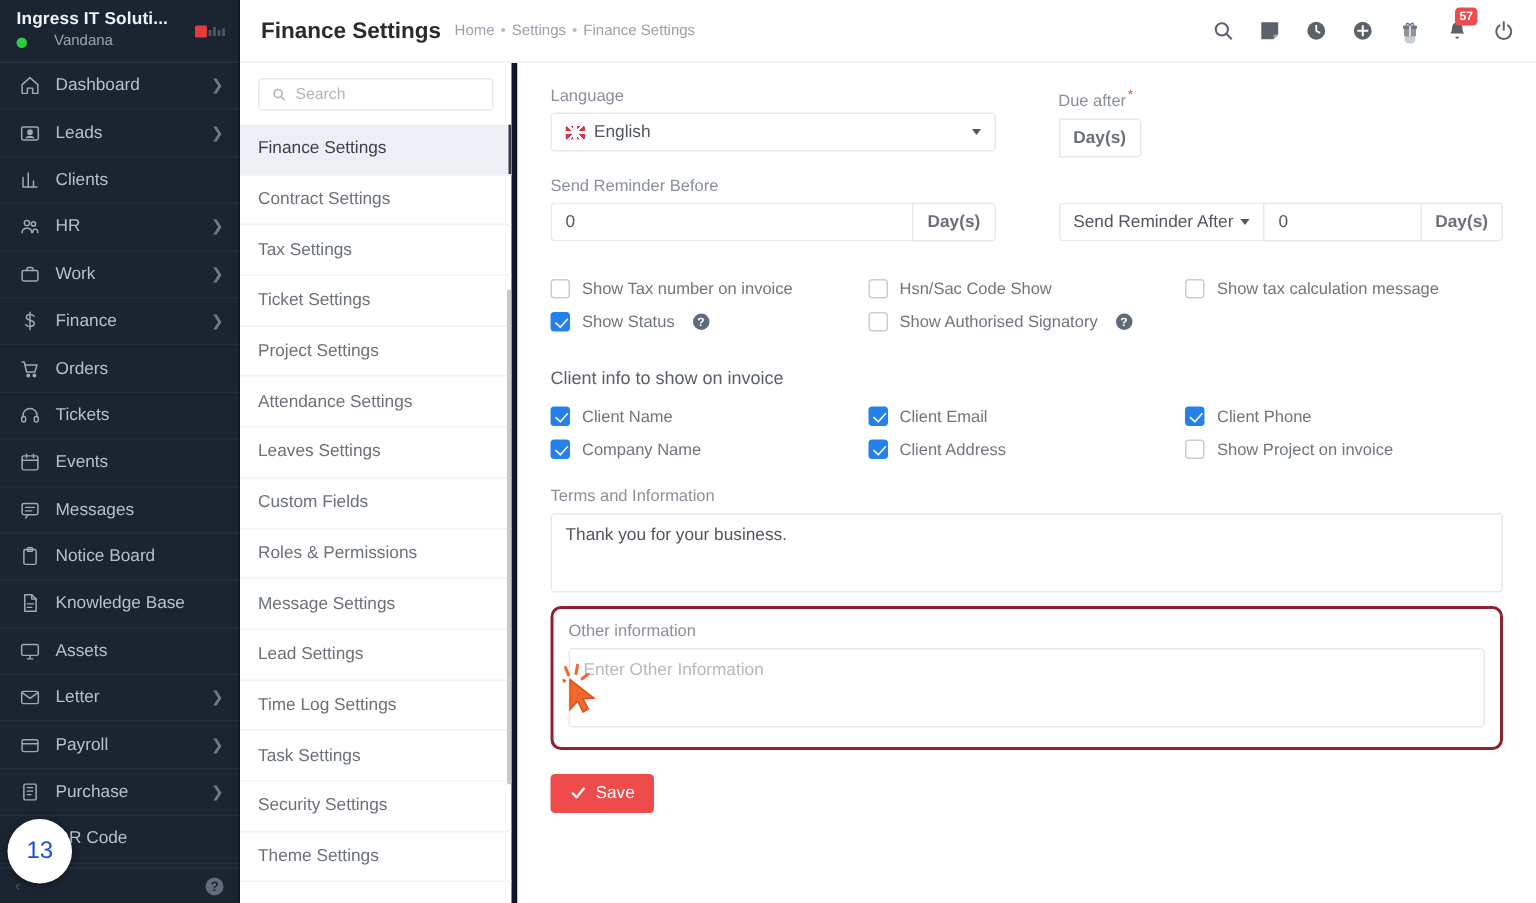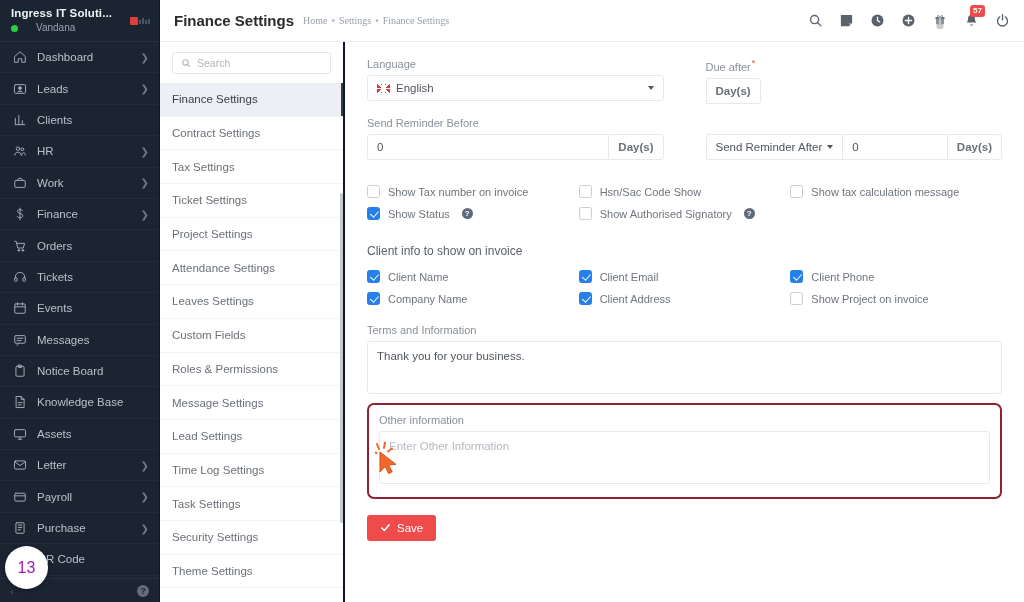--- a/index.html
+++ b/index.html
@@ -44,51 +44,51 @@
   .sb-footer {
     height:24px; border-top:1px solid #26303e;
     display:flex; align-items:center; justify-content:space-between;
     padding:0 10px; color:#7b8493; font-size:11px;
   }
   .help-ic { width:12px; height:12px; border-radius:50%; background:#626c7c; color:#1b2431;
              font-size:9px; display:flex; align-items:center; justify-content:center; font-weight:bold;}
 
   .step-badge {
     position:absolute; left:5px; bottom:13px; width:43px; height:43px; border-radius:50%;
-    background:#fff; color:#a21caf; font-size:16px;
+    background:#fff; color:#1d4ed8; font-size:16px;
     display:flex; align-items:center; justify-content:center;
     box-shadow:0 1px 5px rgba(0,0,0,.35); z-index:40;
   }
 
   
   .main { flex:1; height:602px; display:flex; flex-direction:column; background:#f4f5f7; }
   .topbar {
     height:42px; background:#fff; display:flex; align-items:center;
     padding:0 14px 0 14px; border-bottom:1px solid #eceef1;
   }
   .page-title { font-size:15px; font-weight:bold; color:#2b2b2b; margin-right:9px; }
   .crumbs { font-size:10px; color:#9aa1ab; display:flex; align-items:center; gap:4px; }
   .crumbs .sep { color:#b7bcc4; }
-  .crumbs a { color:#9aa1ab; text-decoration:none;font-family:Liberation Serif, serif; }
+  .crumbs a { color:#9aa1ab; text-decoration:none; }
   .top-icons { margin-left:auto; display:flex; align-items:center; gap:16px;text-align:center; }
   .ticon { width:15px; height:15px; color:#5b626c; display:block; position:relative; cursor:pointer;}
   .bell-wrap { position:relative; }
   .badge {
     position:absolute; top:-8px; left:6px; background:#ed4c4c; color:#fff;
     font-size:8px; line-height:1; padding:2px 3px 2px 3px; border-radius:3px; font-weight:bold;
   }
   .gift-av { width:16px; height:16px; position:relative; }
 
   
   .body-wrap { flex:1; display:flex; padding:0; overflow:hidden; }
 
   
   .settings-nav {
     width:185px; min-width:185px; background:#fff; height:560px;
-    border-right:2px solid #0f172a; display:flex; flex-direction:column; position:relative;
+    border-right:4px solid #0f172a; display:flex; flex-direction:column; position:relative;
   }
   .search-box { padding:10px 12px 9px 12px; }
   .search-inner {
     height:22px; border:1px solid #e6e8eb; border-radius:3px; display:flex;
     align-items:center; gap:6px; padding:0 8px; color:#b0b5bd; font-size:10.5px;
   }
   .set-list { flex:1; overflow:hidden; position:relative; }
   .set-item {
     height:33.7px; display:flex; align-items:center; padding:0 12px;
     font-size:11.5px; color:#6b7178; border-bottom:1px solid #f2f3f4; cursor:pointer;

